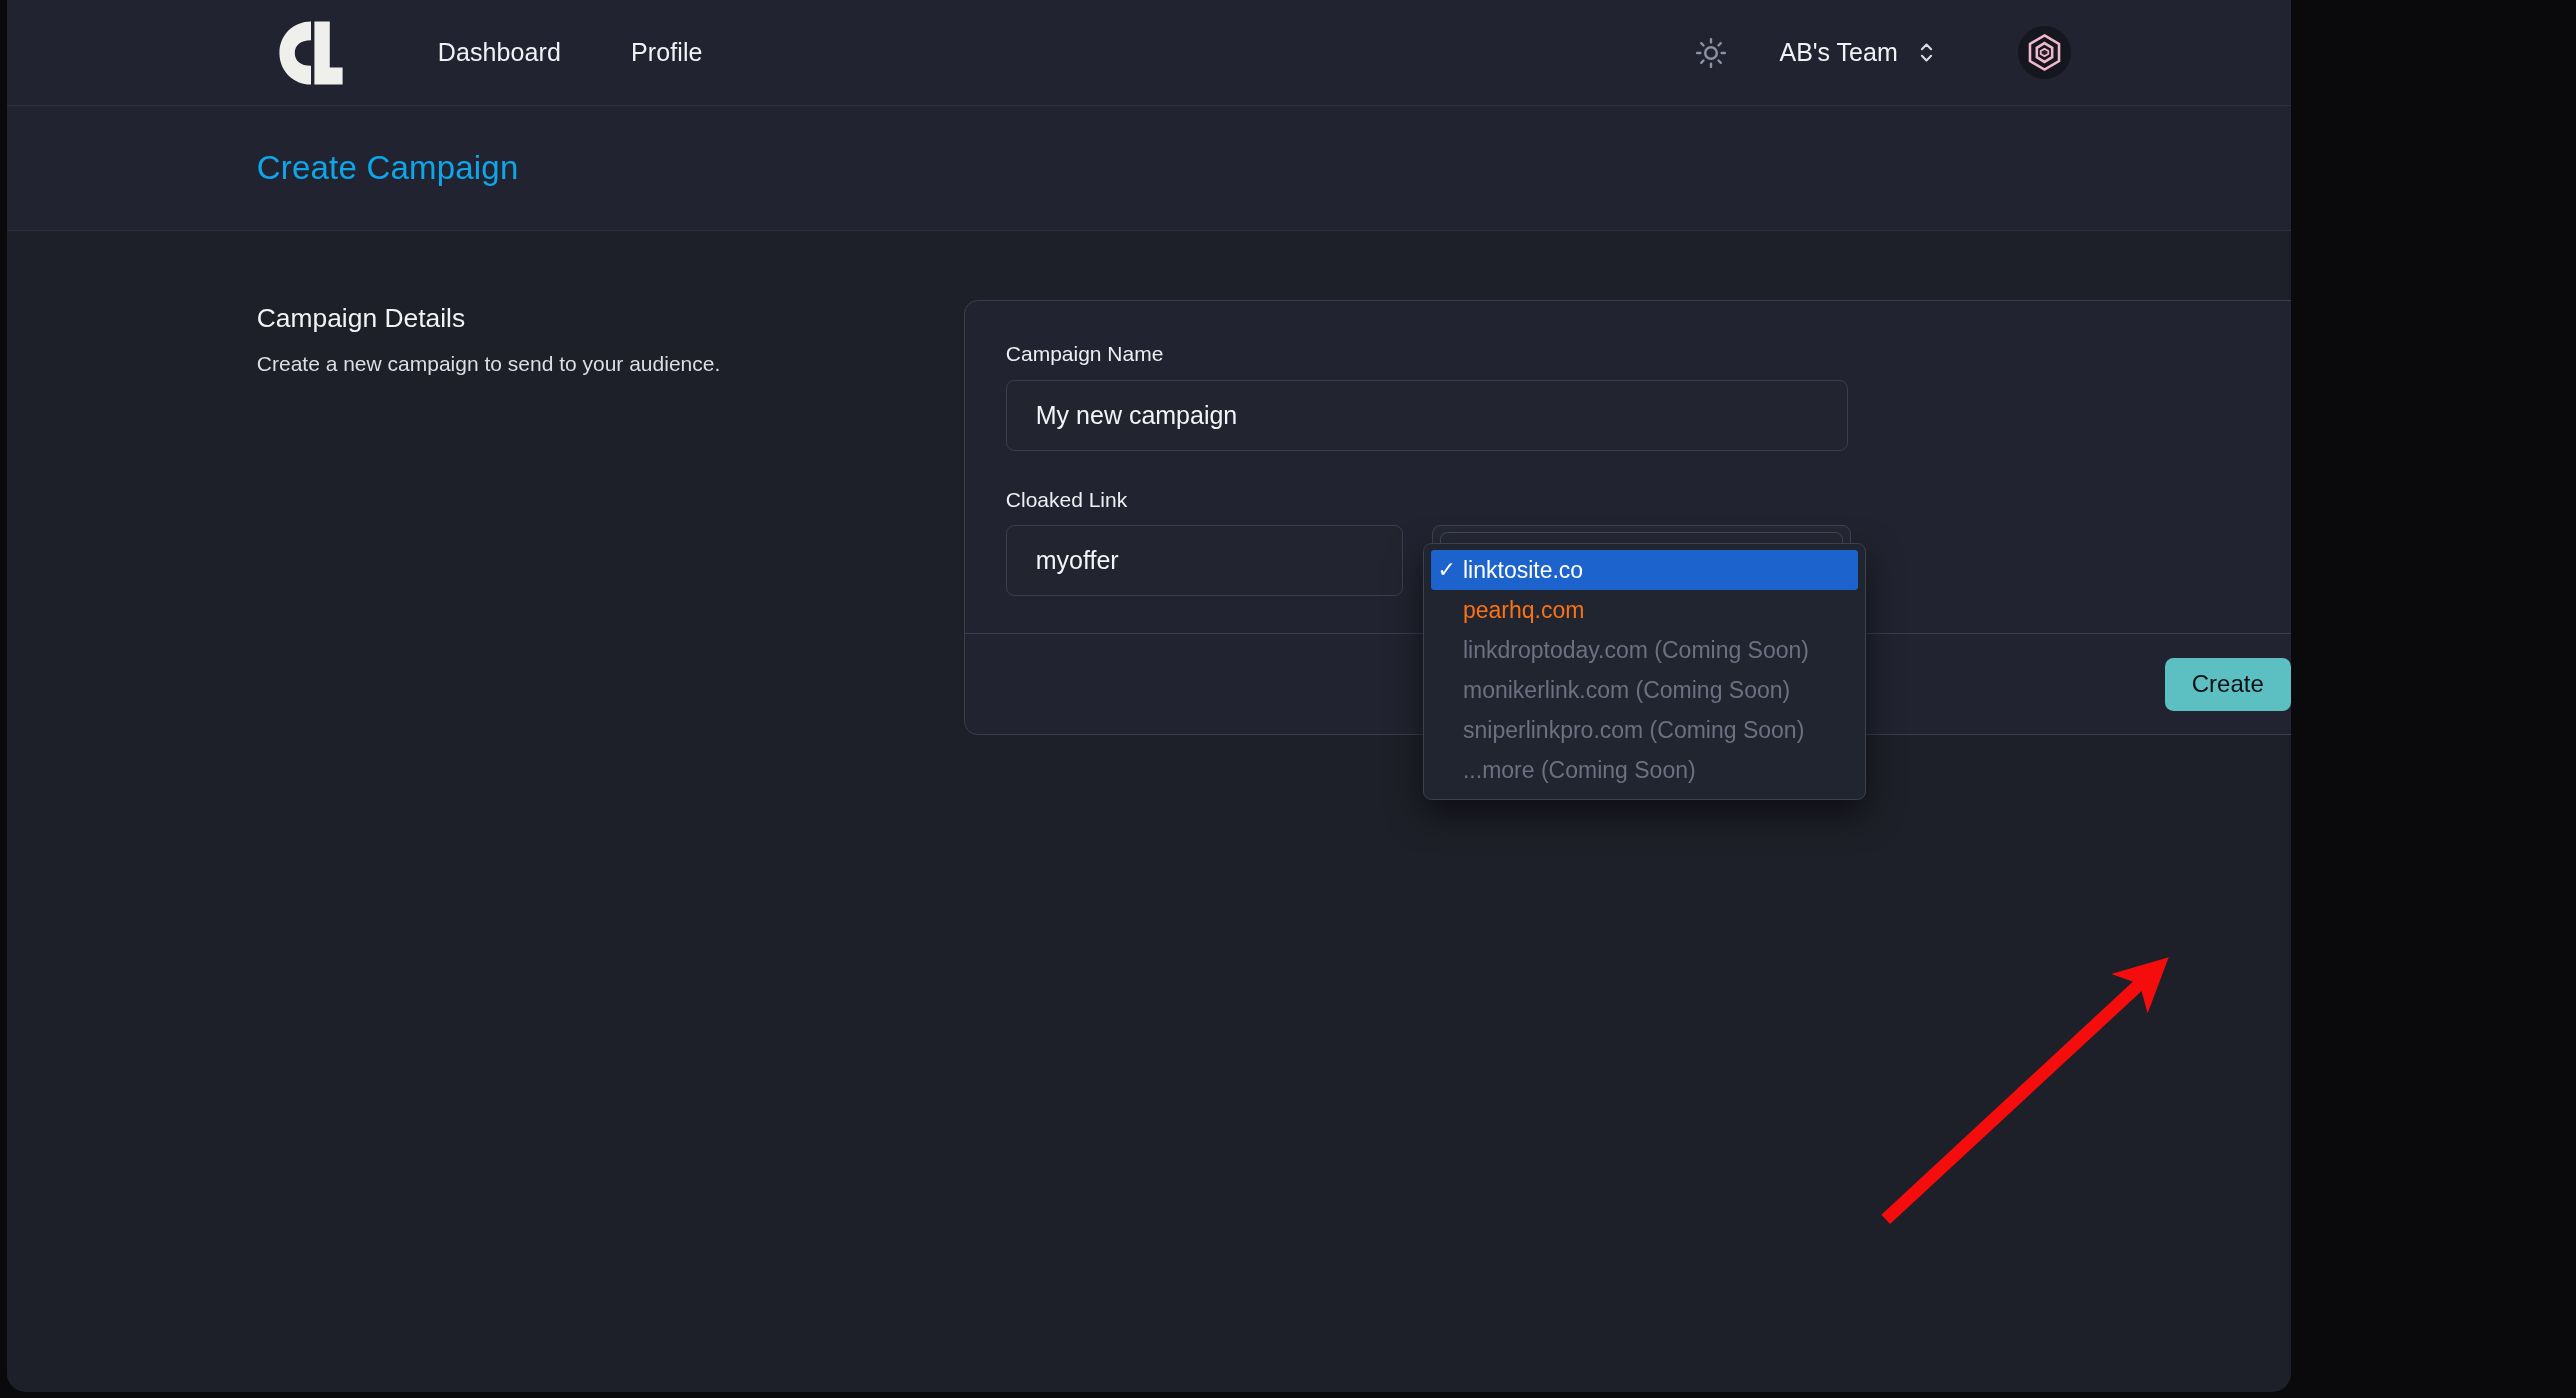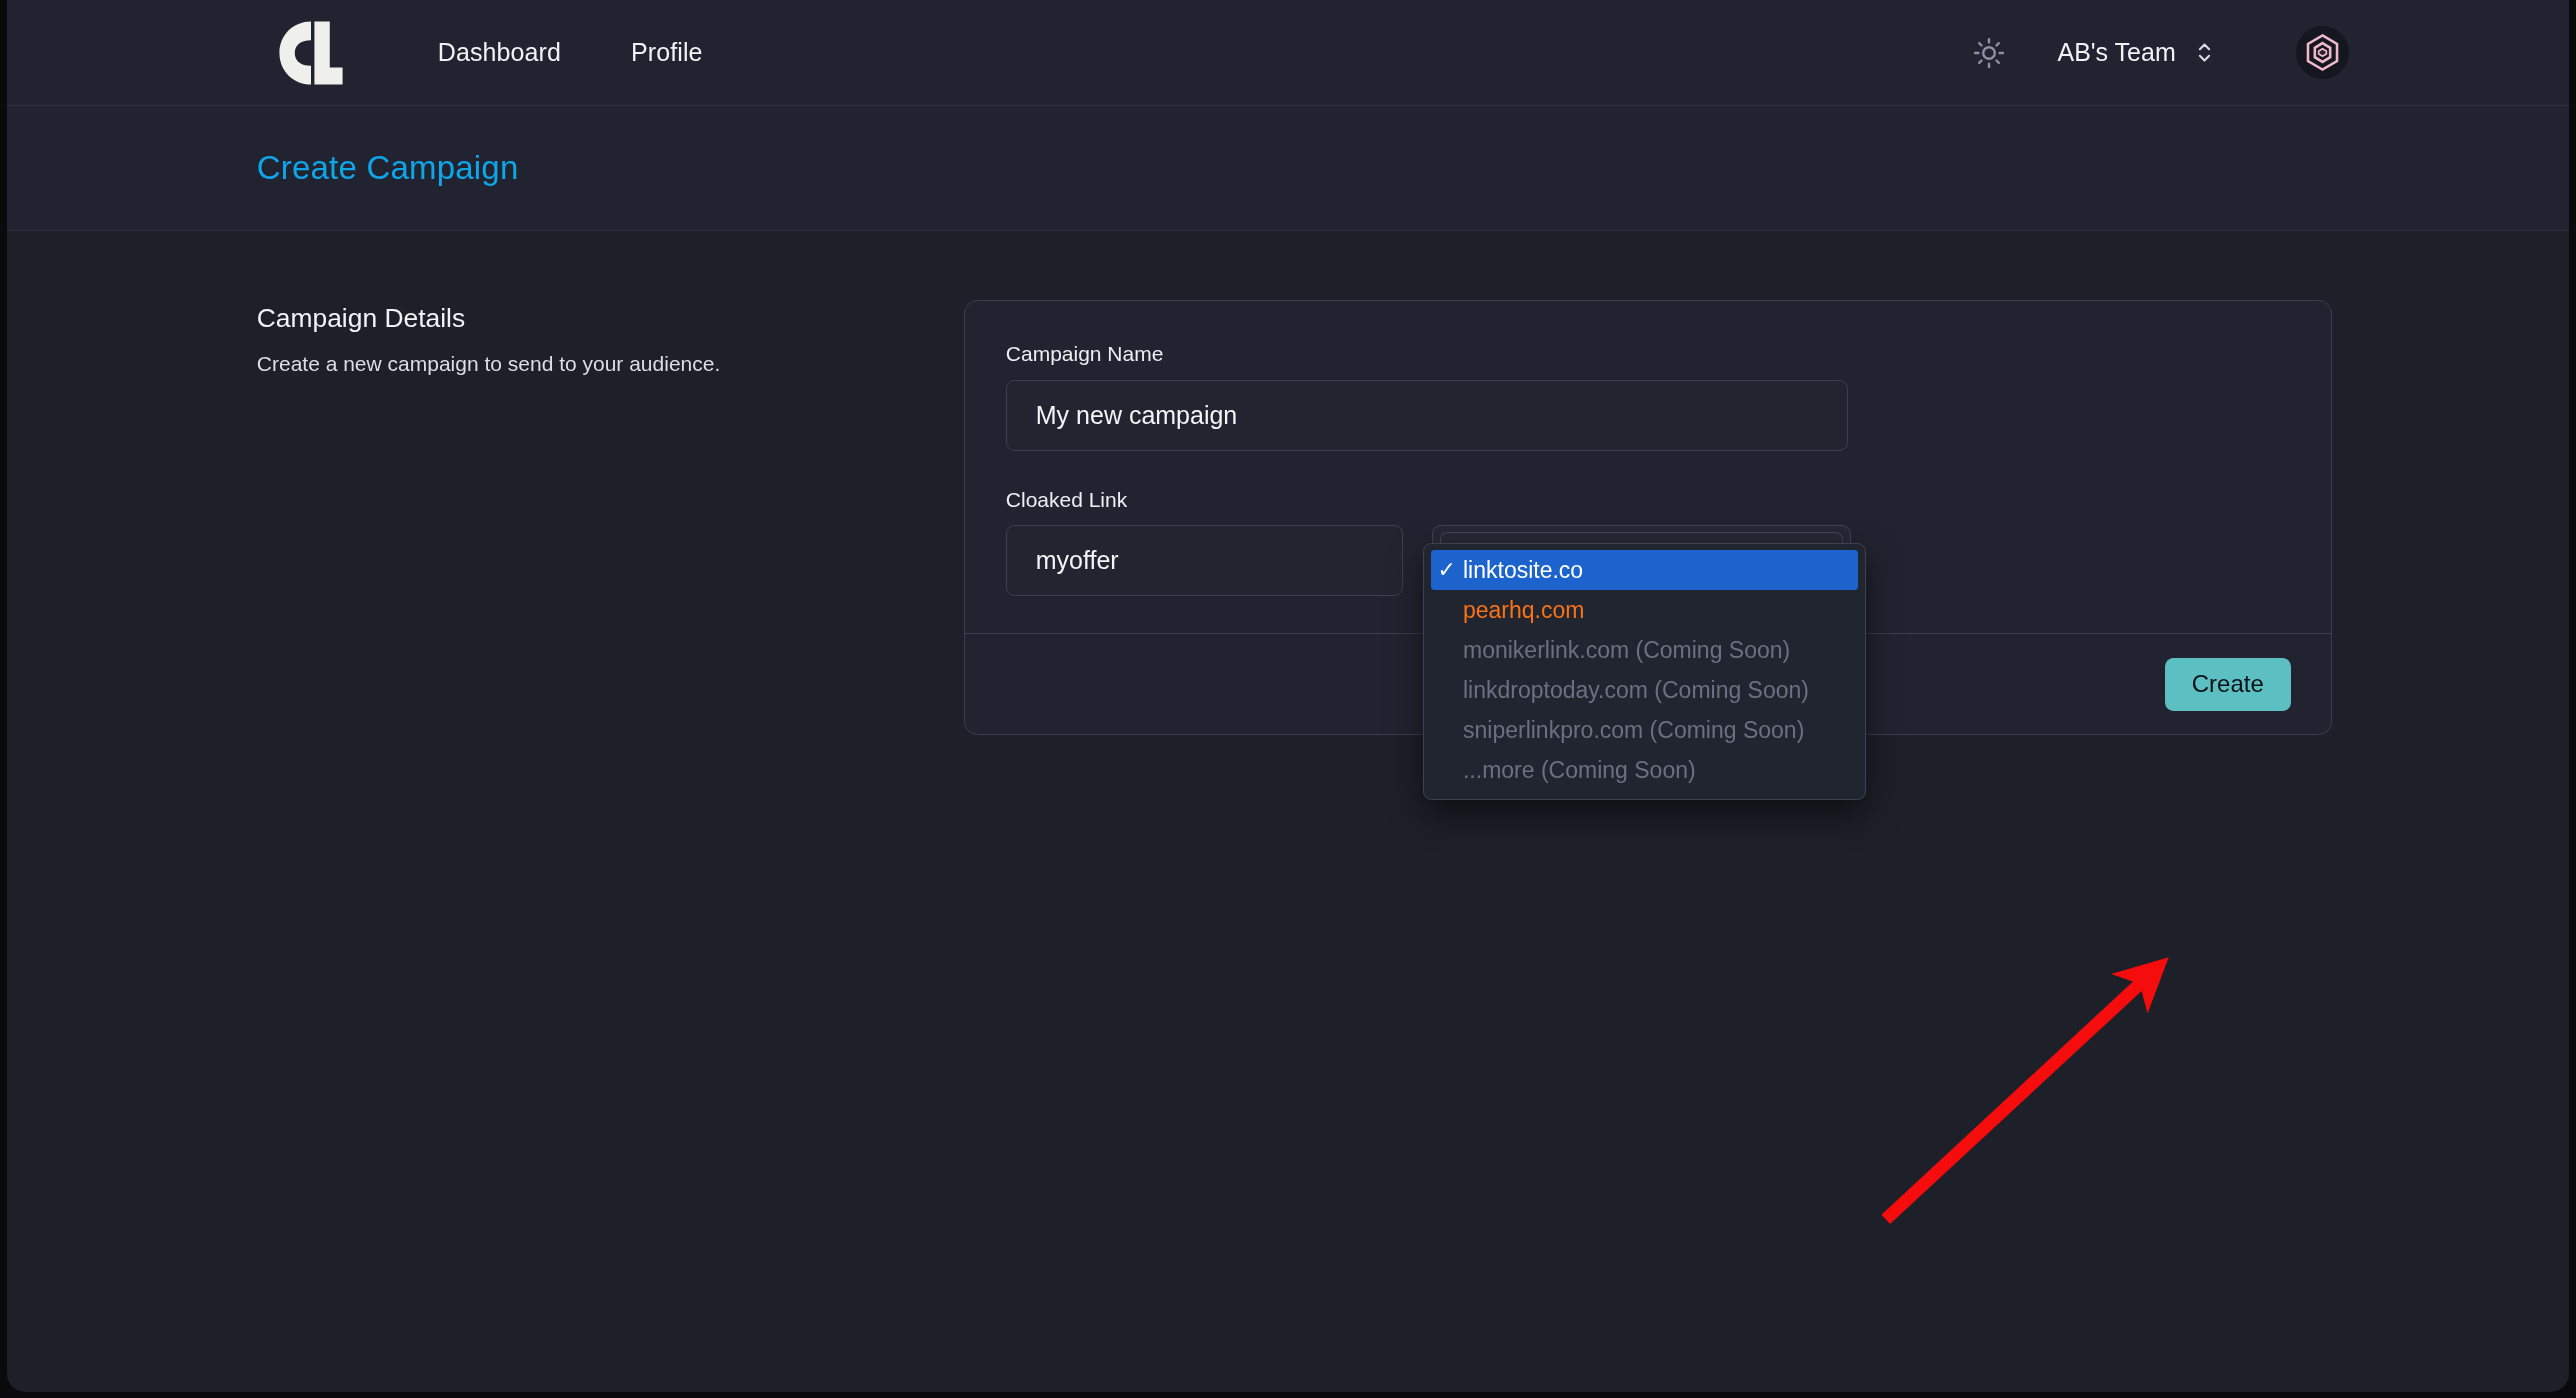--- a/index.html
+++ b/index.html
@@ -10,21 +10,21 @@
     background: #0a0a0c;
     font-family: "Liberation Sans", sans-serif;
     overflow: hidden;
   }
 
   
   #window {
     position: absolute;
     left: 6.8px;
     top: 0px;
-    width: 2562px;
+    width: 2284px;
     height: 1392px;
     background: #1e2029;
     border-bottom-left-radius: 19px;
     border-bottom-right-radius: 19px;
     overflow: hidden;
   }
 
   
   #navbar {
     position: relative;
@@ -354,25 +354,25 @@
             <div class="dd-option selected">
               <span class="tick">✓</span>
               <span>linktosite.co</span>
             </div>
             <div class="dd-option">
               <span class="tick"></span>
               <span>pearhq.com</span>
             </div>
             <div class="dd-option disabled">
               <span class="tick"></span>
-              <span>monikerlink.com (Coming Soon)</span>
+              <span>linkdroptoday.com (Coming Soon)</span>
             </div>
             <div class="dd-option disabled">
               <span class="tick"></span>
-              <span>linkdroptoday.com (Coming Soon)</span>
+              <span>monikerlink.com (Coming Soon)</span>
             </div>
             <div class="dd-option disabled">
               <span class="tick"></span>
               <span>sniperlinkpro.com (Coming Soon)</span>
             </div>
             <div class="dd-option disabled">
               <span class="tick"></span>
               <span>...more (Coming Soon)</span>
             </div>
           </div>

